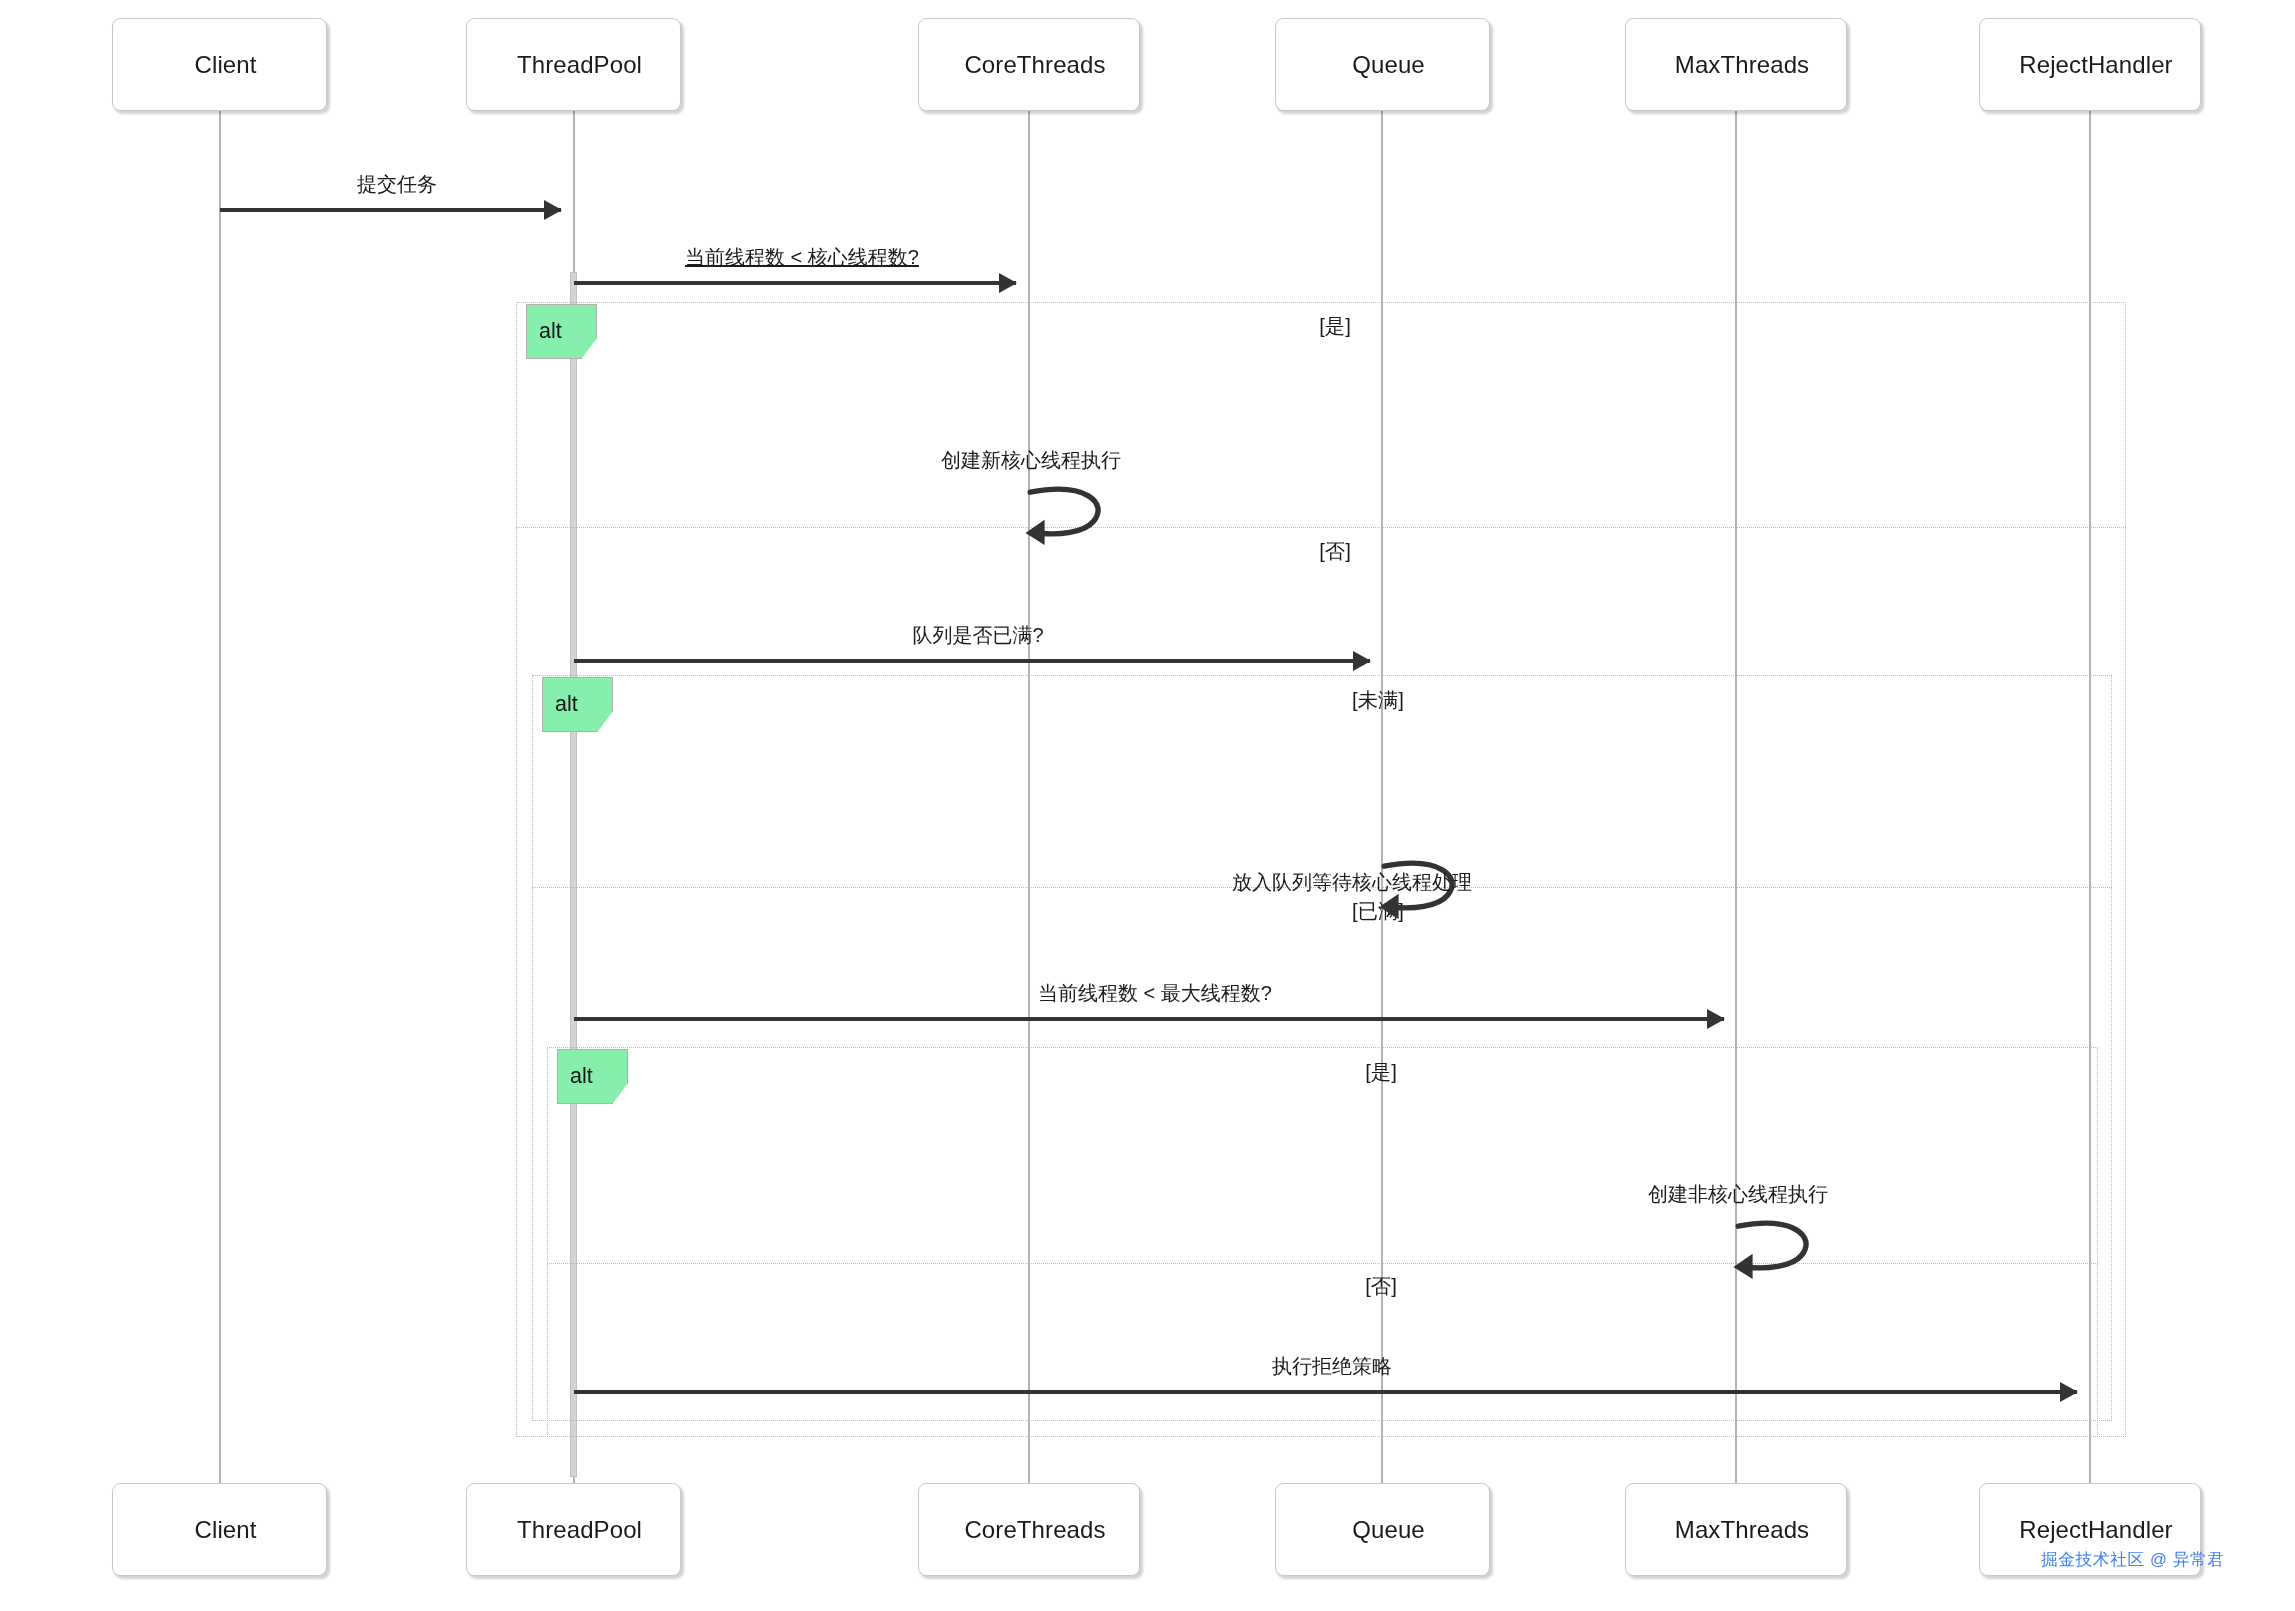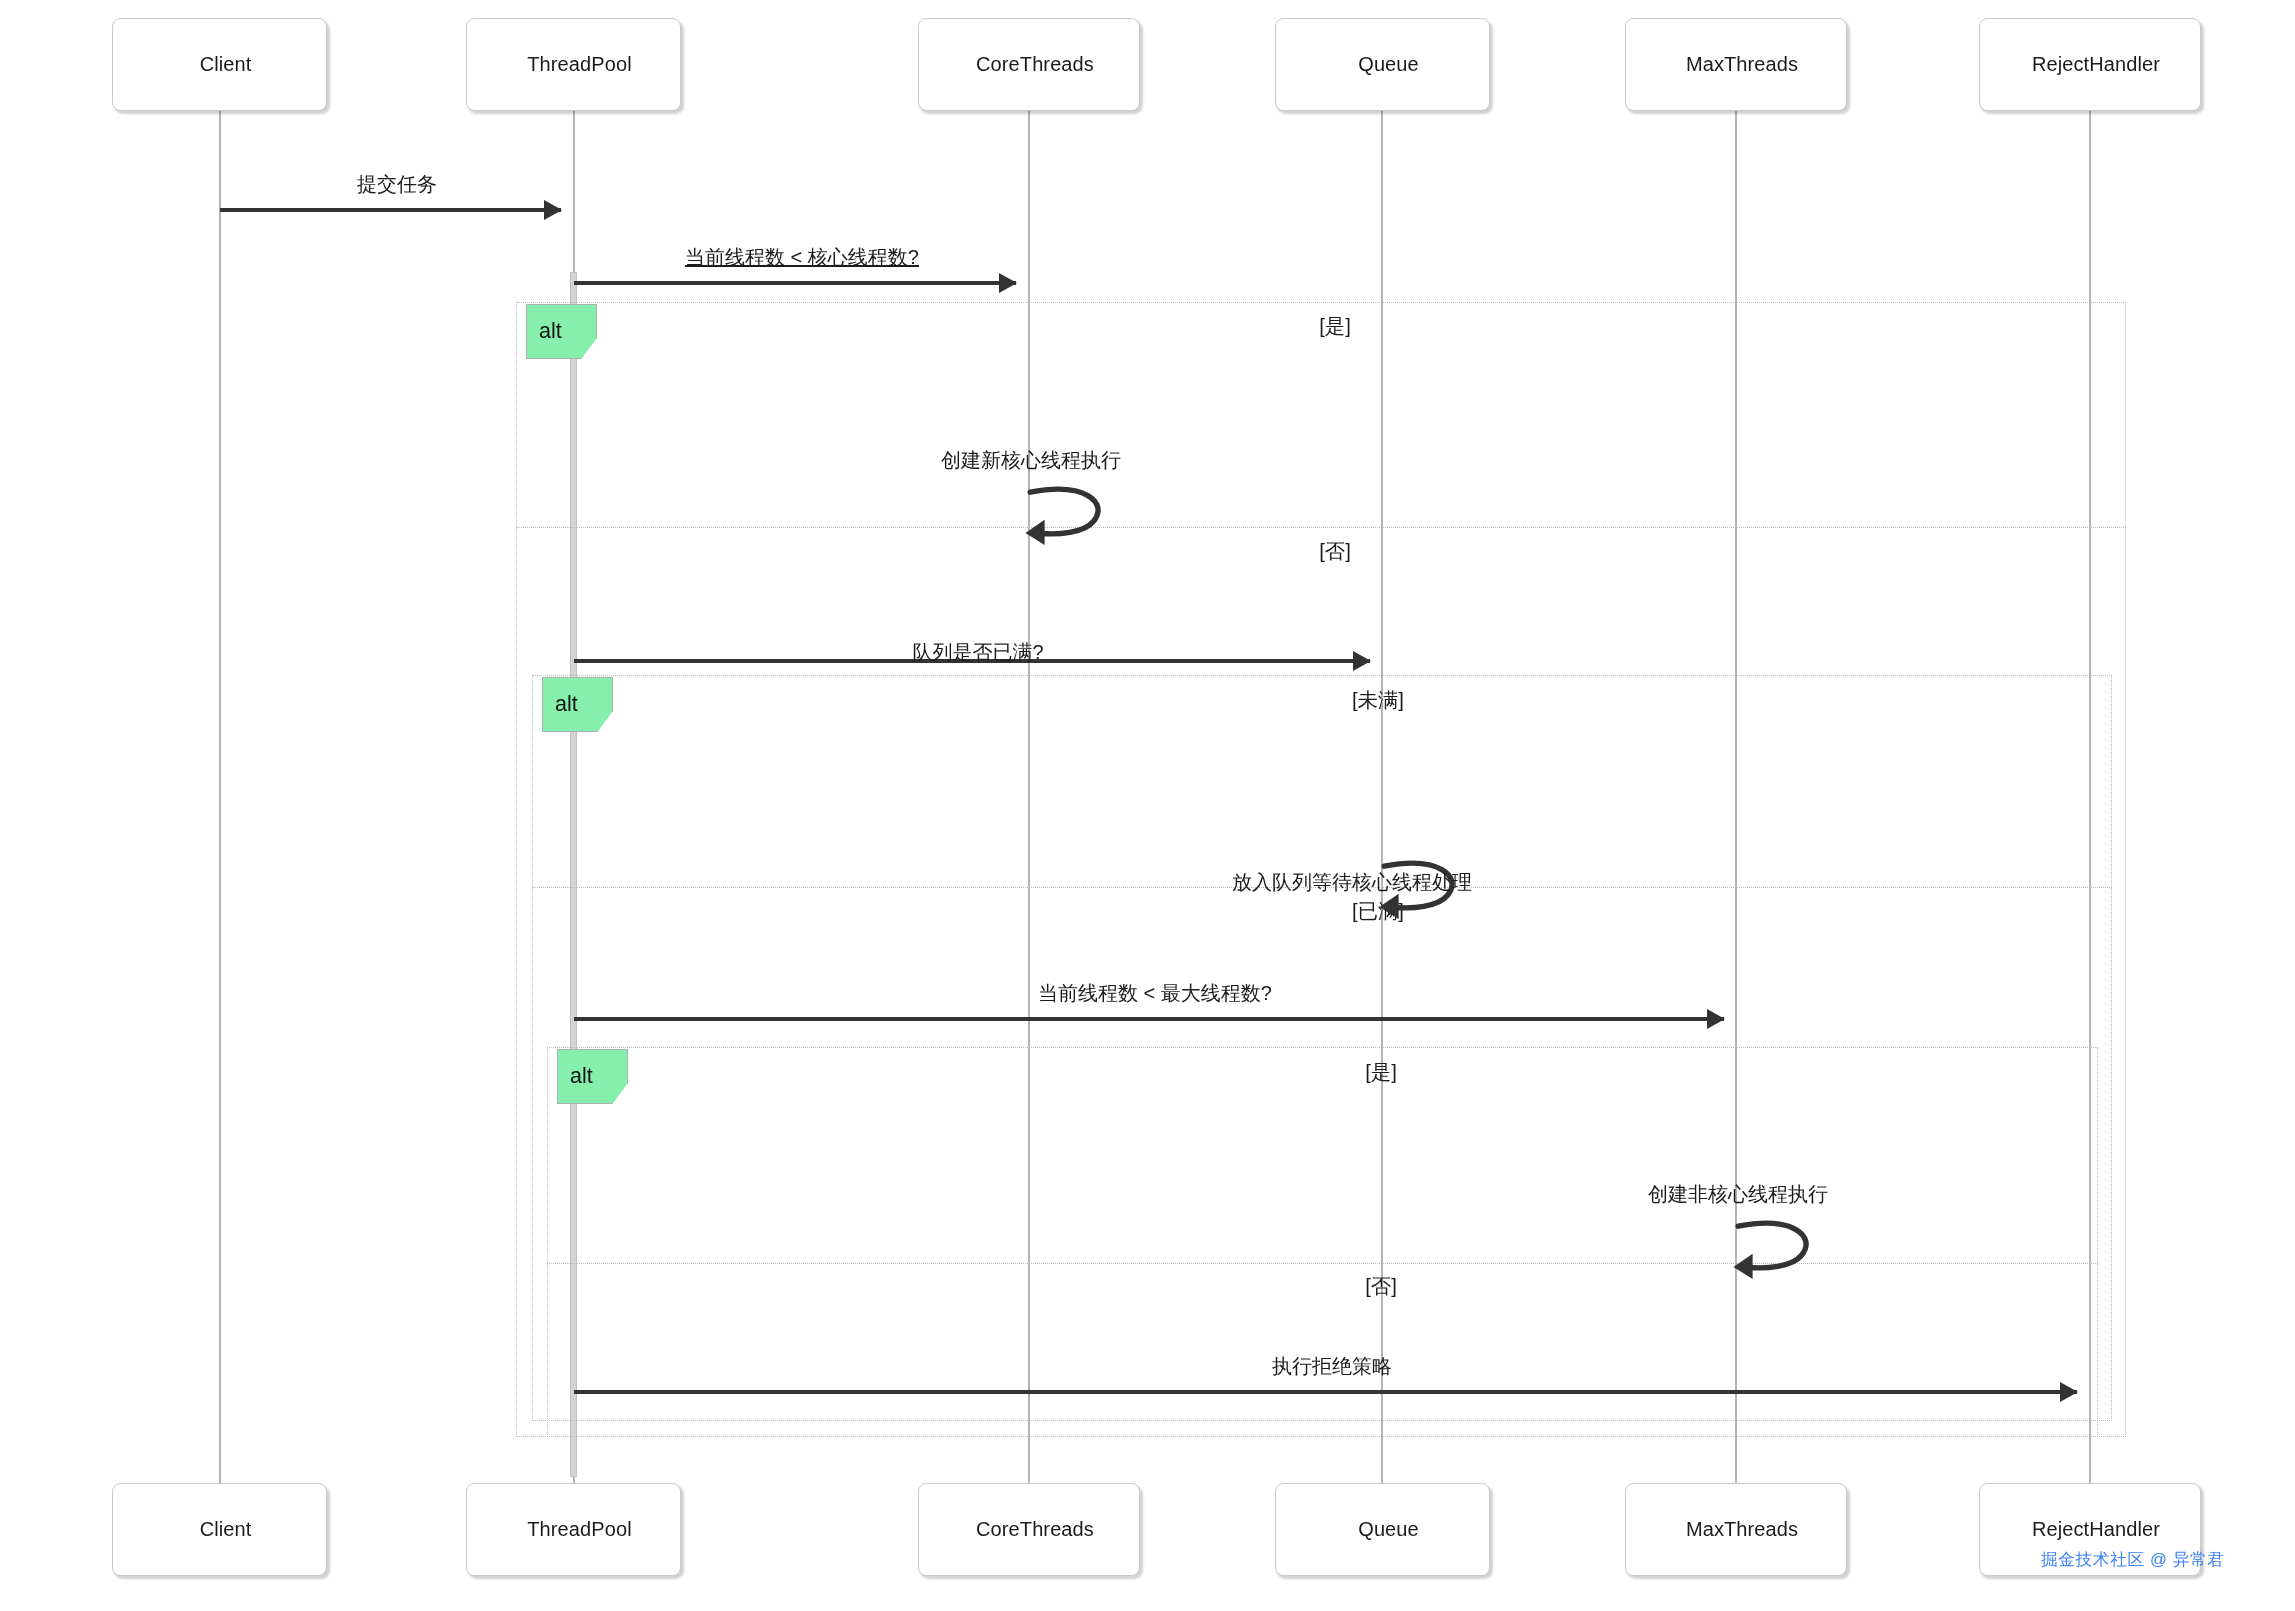--- a/index.html
+++ b/index.html
@@ -23,21 +23,21 @@
     position: absolute;
     box-sizing: border-box;
     background: #ffffff;
     border: 1.8px solid #c8c8c8;
     border-radius: 8.4px;
     display: flex;
     align-items: center;
     justify-content: center;
     box-shadow: 2.4px 3px 2.4px rgba(0,0,0,0.18);
     color: #1b1b1b;
-    font-size: 20px;
+    font-size: 24px;
     letter-spacing: 0.1px;
     white-space: nowrap;
     padding-left: 12px;
   }
   
   .lifeline {
     position: absolute;
     width: 2.4px;
     background: #b3b3b3;
   }
@@ -193,21 +193,21 @@
     <div class="msg" style="left: 574px; top: 281px; width: 442px;"></div>
     <div class="msg-label" style="left: 802px; top: 244px; text-decoration: underline;">当前线程数 &lt; 核心线程数?</div>
     <div class="selfloop" style="left: 1029px; top: 485px;">
       <svg width="84" height="63" viewBox="0 0 140 105">
         <path d="M2 12 C 95 -6, 132 30, 108 60 C 92 80, 48 84, 16 80" fill="none" stroke="#333333" stroke-width="9" stroke-linecap="round"></path>
         <polygon points="26,58 26,100 -6,80" fill="#333333"></polygon>
       </svg>
     </div>
     <div class="msg-label" style="left: 1031px; top: 447px;">创建新核心线程执行</div>
     <div class="msg" style="left: 574px; top: 659px; width: 796px;"></div>
-    <div class="msg-label" style="left: 978px; top: 622px; margin-top: 17px;">队列是否已满?</div>
+    <div class="msg-label" style="left: 978px; top: 622px;">队列是否已满?</div>
     <div class="selfloop" style="left: 1383px; top: 859px;">
       <svg width="84" height="63" viewBox="0 0 140 105">
         <path d="M2 12 C 95 -6, 132 30, 108 60 C 92 80, 48 84, 16 80" fill="none" stroke="#333333" stroke-width="9" stroke-linecap="round"></path>
         <polygon points="26,58 26,100 -6,80" fill="#333333"></polygon>
       </svg>
     </div>
     <div class="msg-label" style="left: 1352px; top: 821px; margin-top: 48px;">放入队列等待核心线程处理</div>
     <div class="msg" style="left: 574px; top: 1017px; width: 1150px;"></div>
     <div class="msg-label" style="left: 1155px; top: 980px;">当前线程数 &lt; 最大线程数?</div>
     <div class="selfloop" style="left: 1737px; top: 1219px;">

